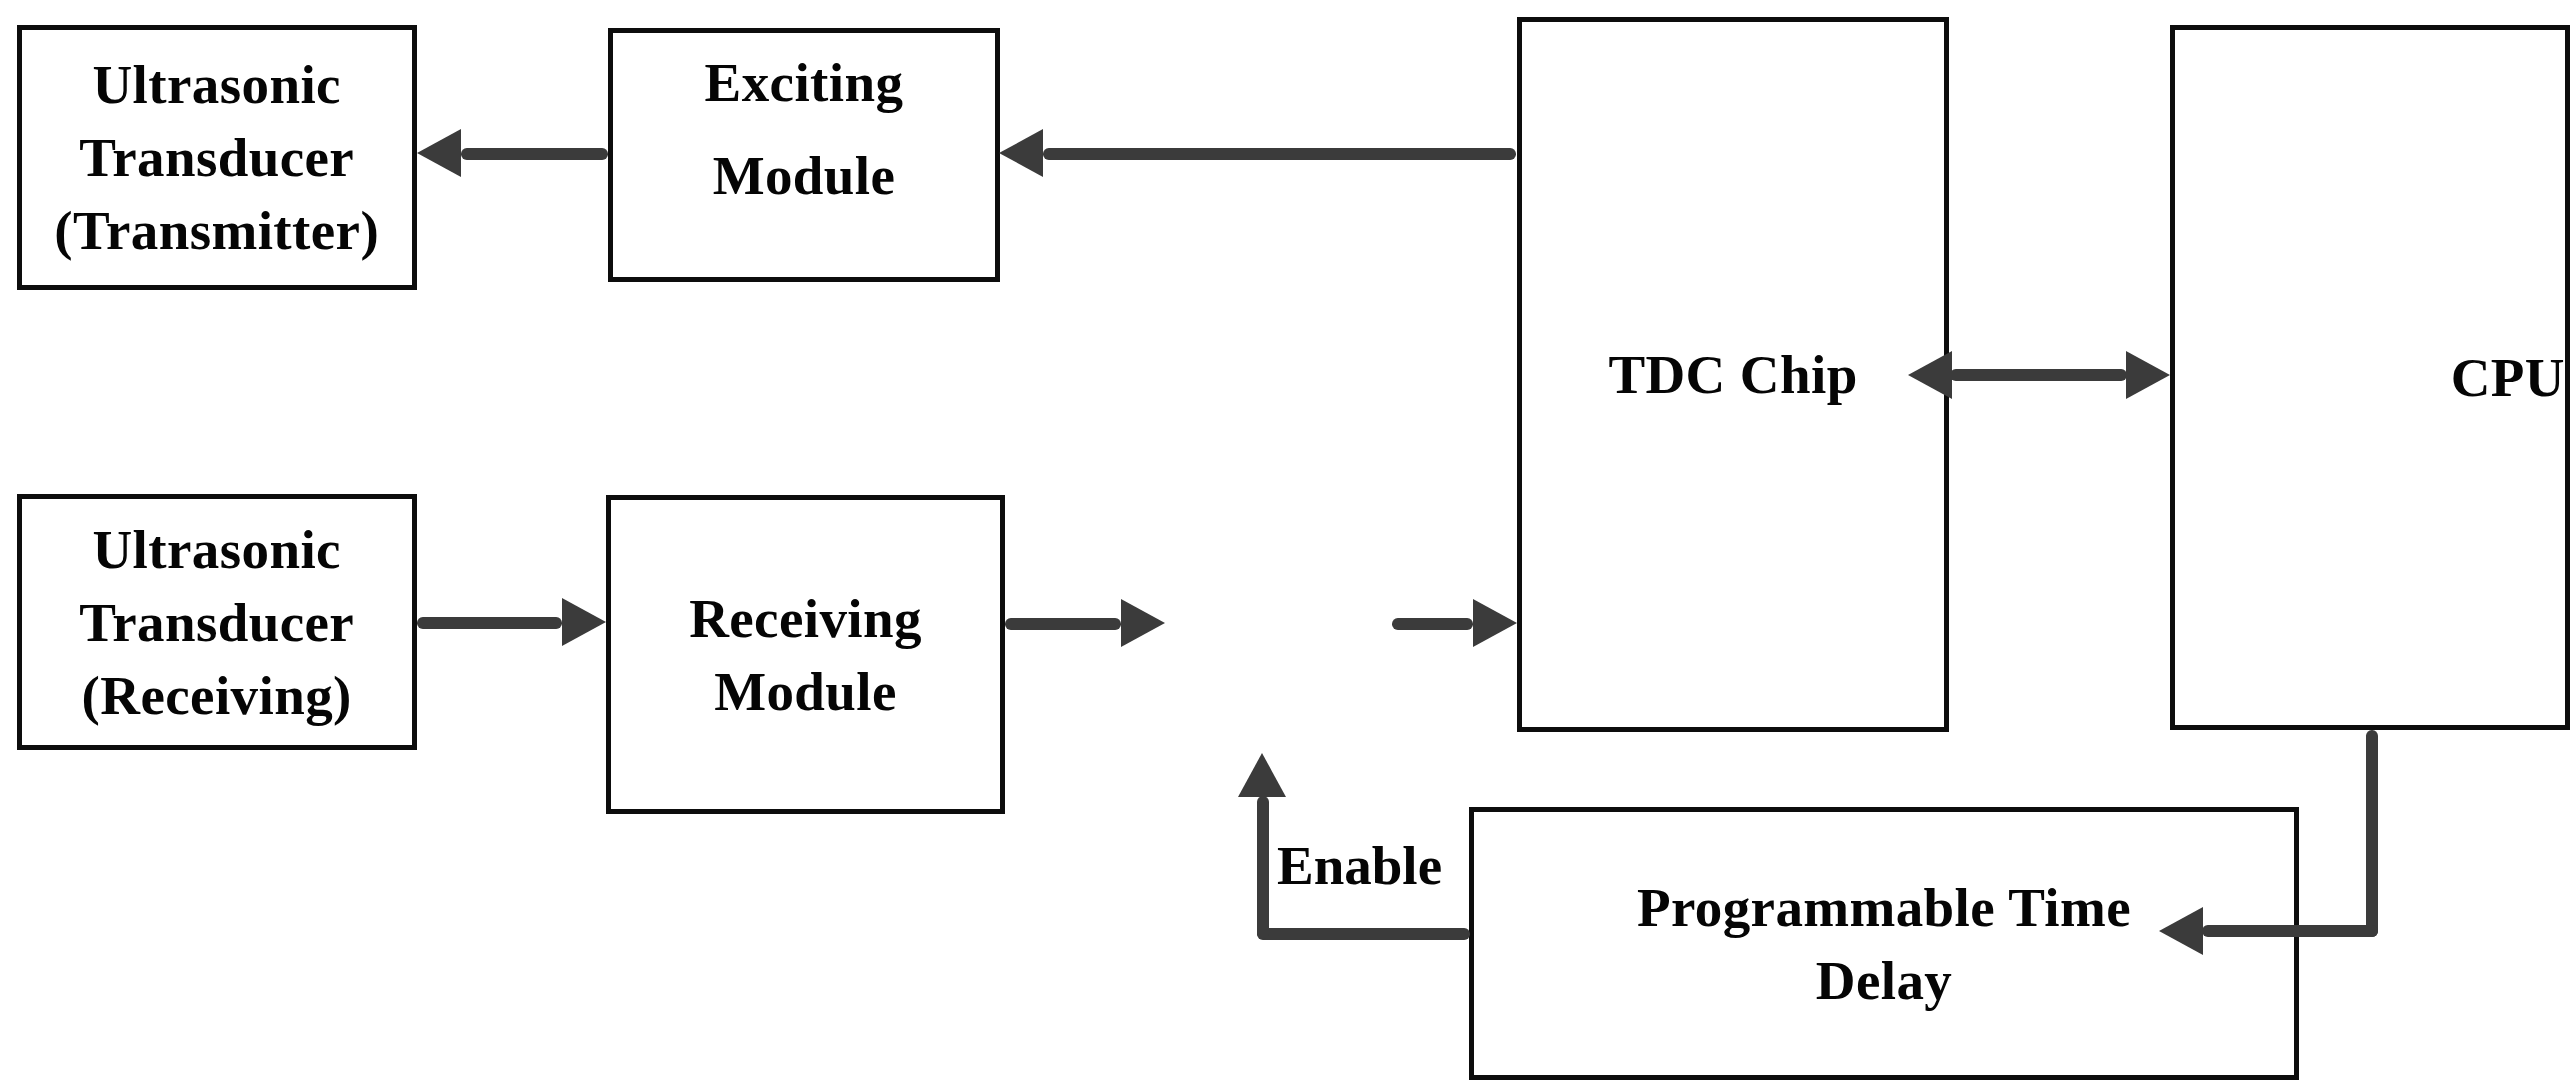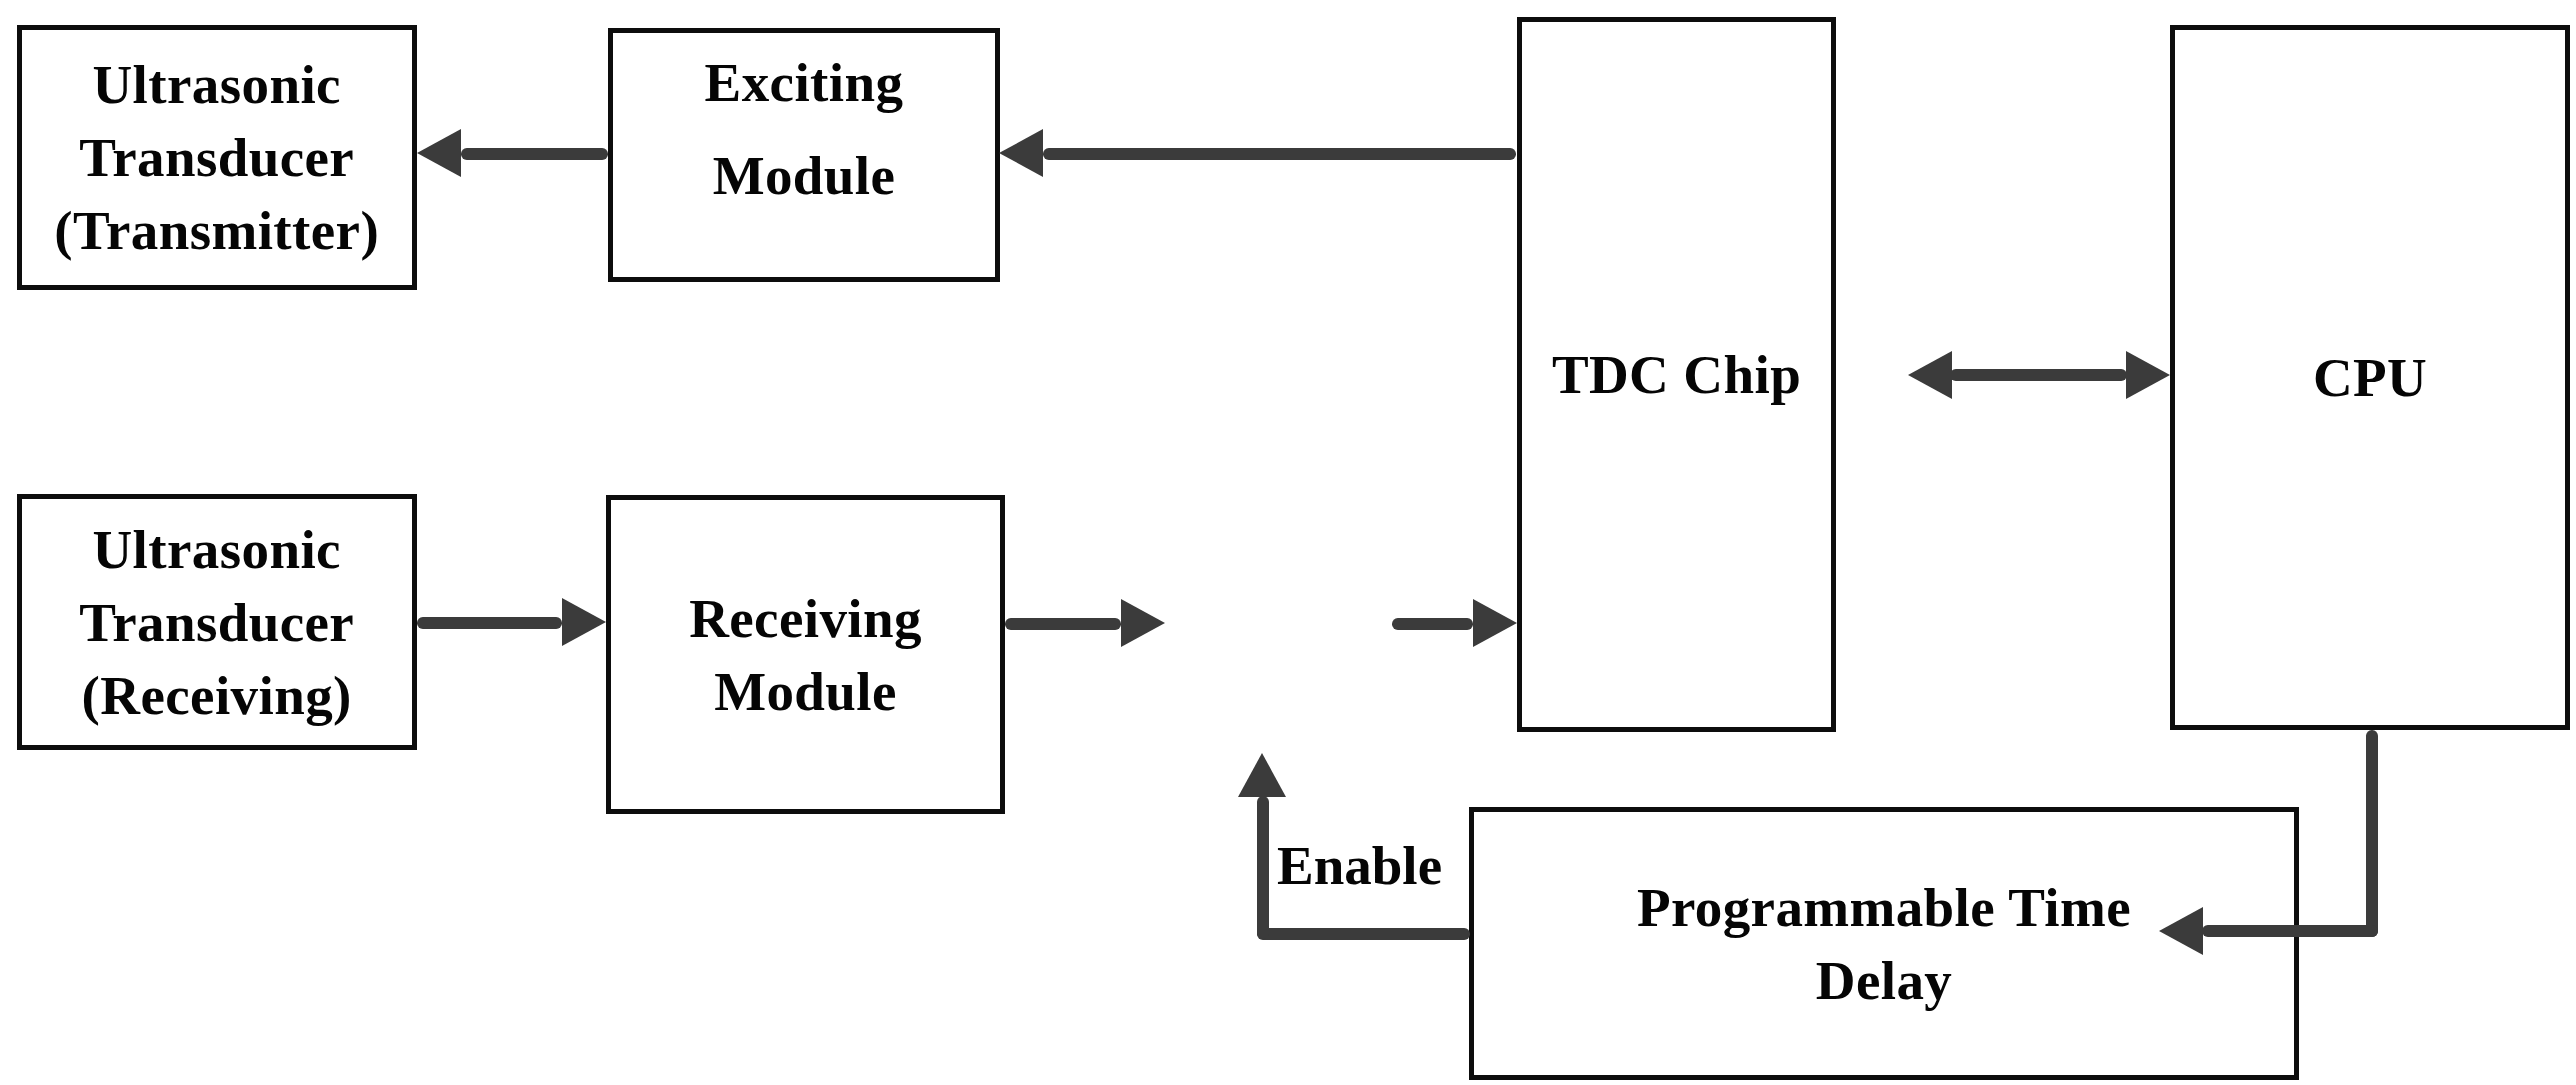--- a/index.html
+++ b/index.html
@@ -31,22 +31,22 @@
     font-weight: 700;
     font-size: 55px;
     line-height: 73px;
     letter-spacing: 0.4px;
   }
   .node .line { display: block; white-space: nowrap; }
 
   .node-transmitter { left: 16.7px;   top: 25px;  width: 400px; height: 265px; }
   .node-exciting    { left: 608px;  top: 27.5px;  width: 392px; height: 254px;
                       justify-content: flex-start; padding-top: 13.3px; gap: 20px; }
-  .node-tdc         { left: 1517px; top: 16.7px;  width: 319px; height: 715px; }
-  .node-cpu         { left: 2170px; top: 25px;  width: 400px; height: 705px; }
+  .node-tdc         { left: 1517px; top: 16.7px;  width: 432px; height: 715px; }
+  .node-cpu         { left: 2170px; top: 25px;  width: 400px; height: 705px; align-items: flex-end; }
   .node-receiver    { left: 16.7px;   top: 494px; width: 400px; height: 256px; }
   .node-receiving   { left: 606px;  top: 495px; width: 399px; height: 319px; }
   .node-switch      { left: 1165px; top: 495px; width: 227px; height: 255px; }
   .node-ptd         { left: 1469px; top: 807px; width: 830px; height: 273px; }
 
   .shaft { position: absolute; background: var(--arrow); border-radius: 5.8px; }
   .head  { position: absolute; width: 0; height: 0; }
   .head-left  { border-top: 24px solid transparent; border-bottom: 24px solid transparent;
                 border-right: 44px solid var(--arrow); }
   .head-right { border-top: 24px solid transparent; border-bottom: 24px solid transparent;

